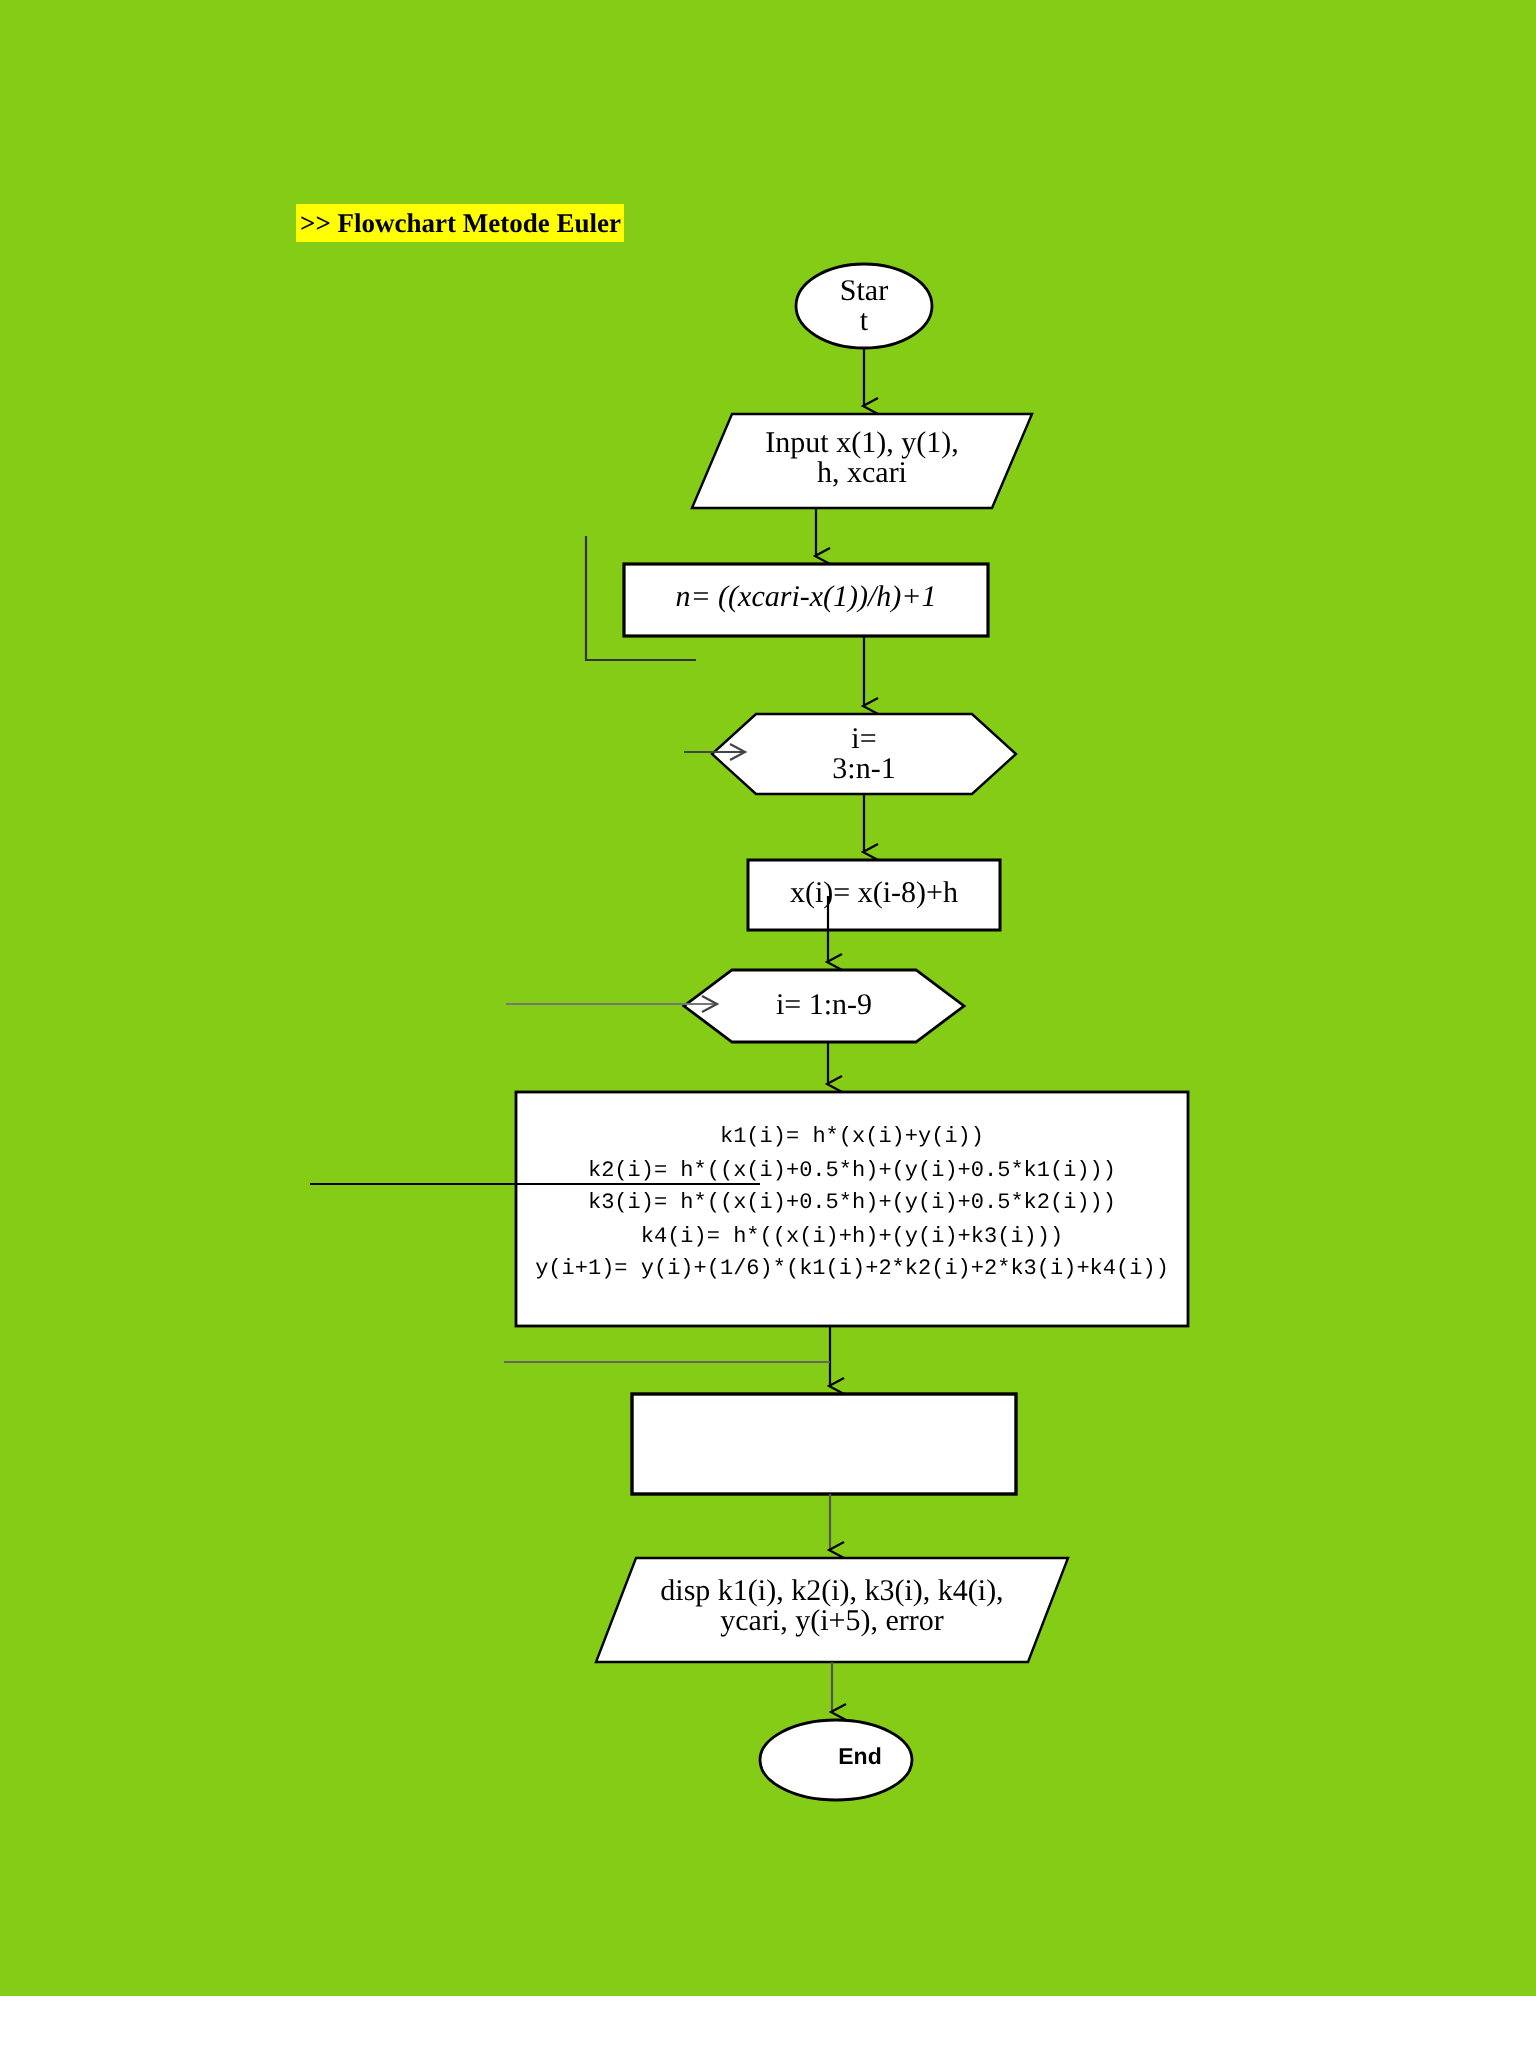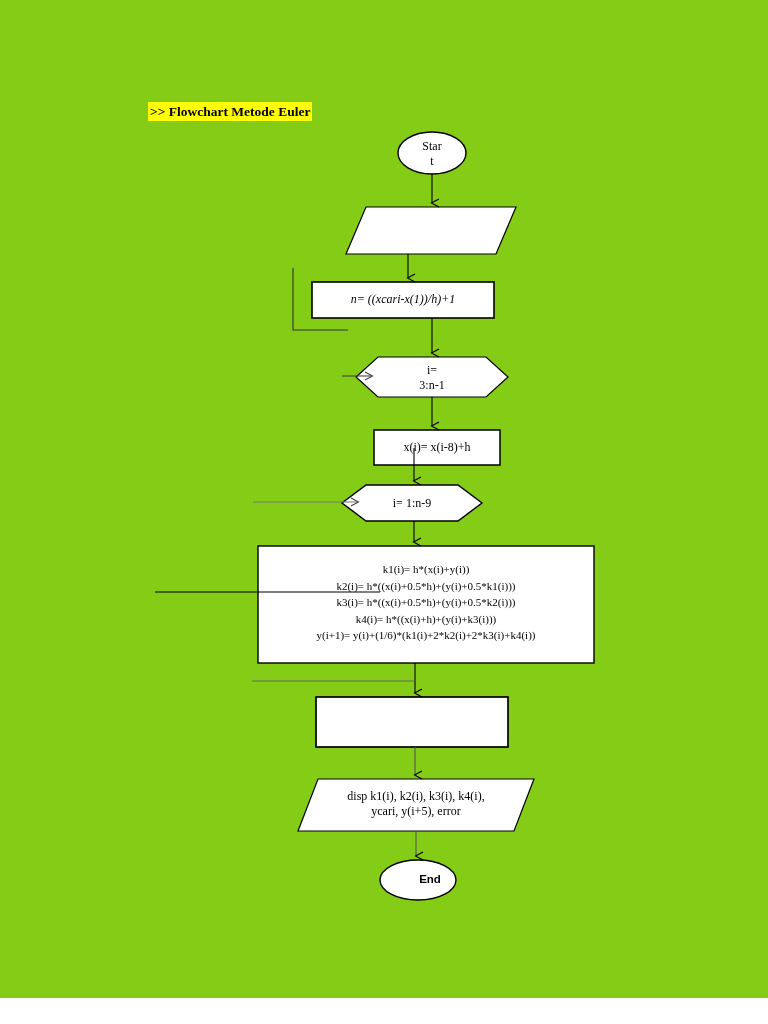--- a/index.html
+++ b/index.html
@@ -49,34 +49,35 @@
     top: 0;
     width: 768px;
     height: 1024px;
   }
 
   
   .node-text {
     position: absolute;
     text-align: center;
     font-family: "Liberation Serif", "DejaVu Serif", serif;
-    font-size: 12px;
+    font-size: 15px;
     line-height: 14.5px;
     color: #000000;
     white-space: pre-line;
     pointer-events: none;
   }
   .node-text.sans {
     font-family: "Liberation Sans", "DejaVu Sans", sans-serif;
     font-size: 11.5px;
     font-weight: bold;
   }
   .node-text.rk {
     font-size: 11px;
     line-height: 16.5px;
+    font-family: Liberation Mono, monospace;
   }
 </style>
 </head>
 <body>
 
 <div id="page">
 
   <div class="doc-title">&gt;&gt; Flowchart Metode Euler</div>
 
   <svg id="flow-svg" viewBox="0 0 768 1024">
@@ -134,20 +135,22 @@
     <line x1="253" y1="502" x2="358" y2="502" stroke="#777777" stroke-width="1.1" marker-end="url(#arrowRight)"></line>
 
     <line x1="155" y1="592" x2="380" y2="592" stroke="#000000" stroke-width="1.1"></line>
 
     <line x1="252" y1="681" x2="415" y2="681" stroke="#666666" stroke-width="1.1"></line>
   </svg>
 
   <div class="node-text" style="left:398px; top:139px; width:68px;">Star
 t</div>
 
+  <div class="node-text" style="left:356px; top:215px; width:150px;">Input x(1), y(1),
+h, xcari</div>
 
   <div class="node-text" style="left:316px; top:292px; width:174px;font-style:italic;">n= ((xcari-x(1))/h)+1</div>
 
   <div class="node-text" style="left:388px; top:363px; width:88px;">i=
 3:n-1</div>
 
   <div class="node-text" style="left:378px; top:440px; width:118px;">x(i)= x(i-8)+h</div>
 
   <div class="node-text" style="left:370px; top:496px; width:84px;">i= 1:n-9</div>
 

